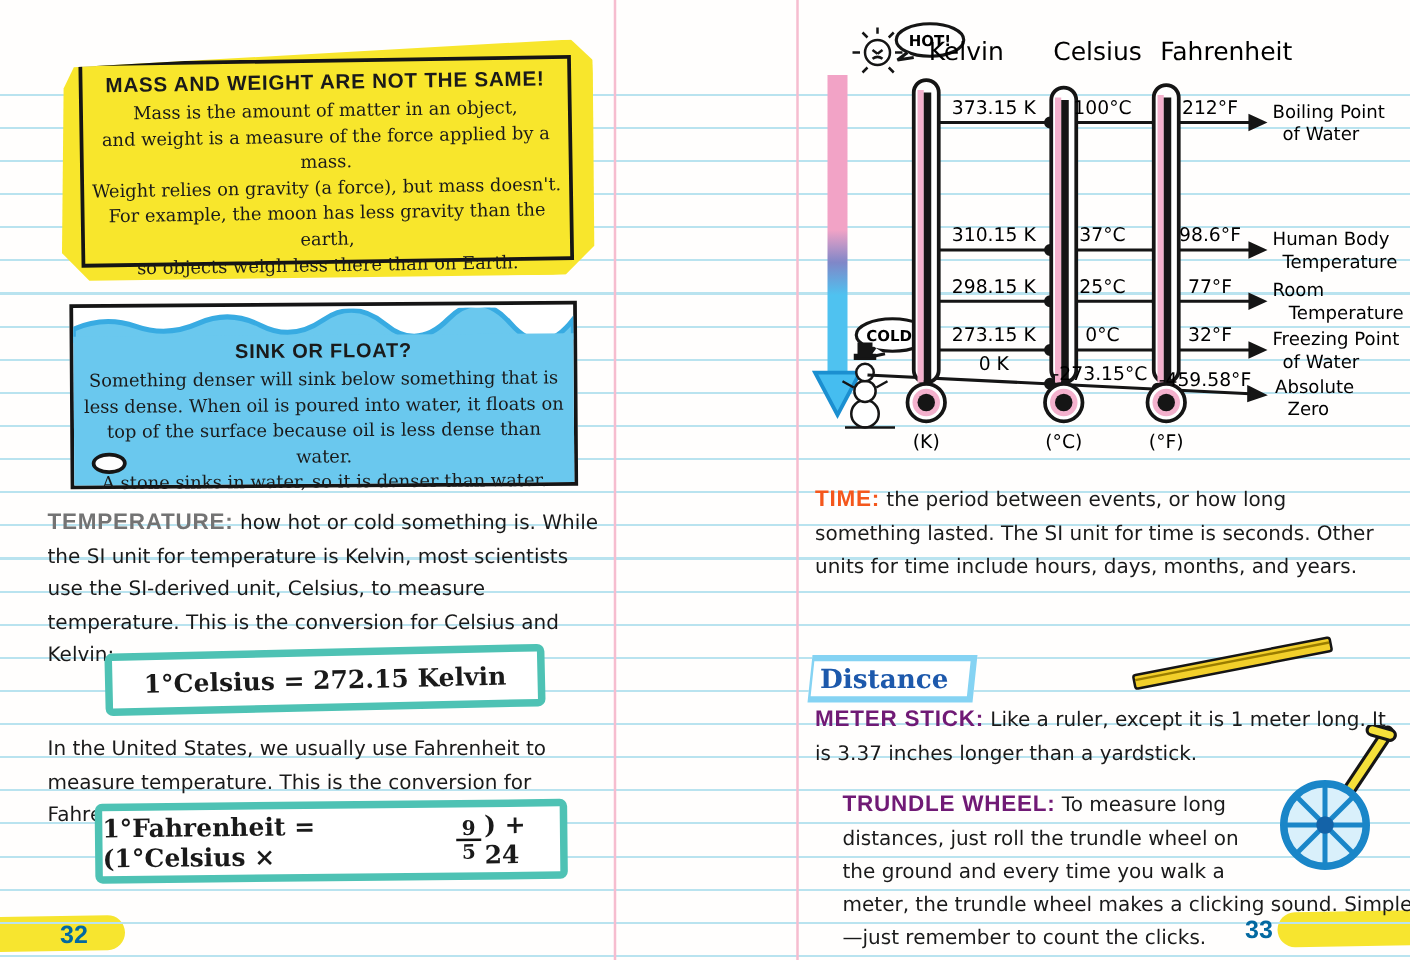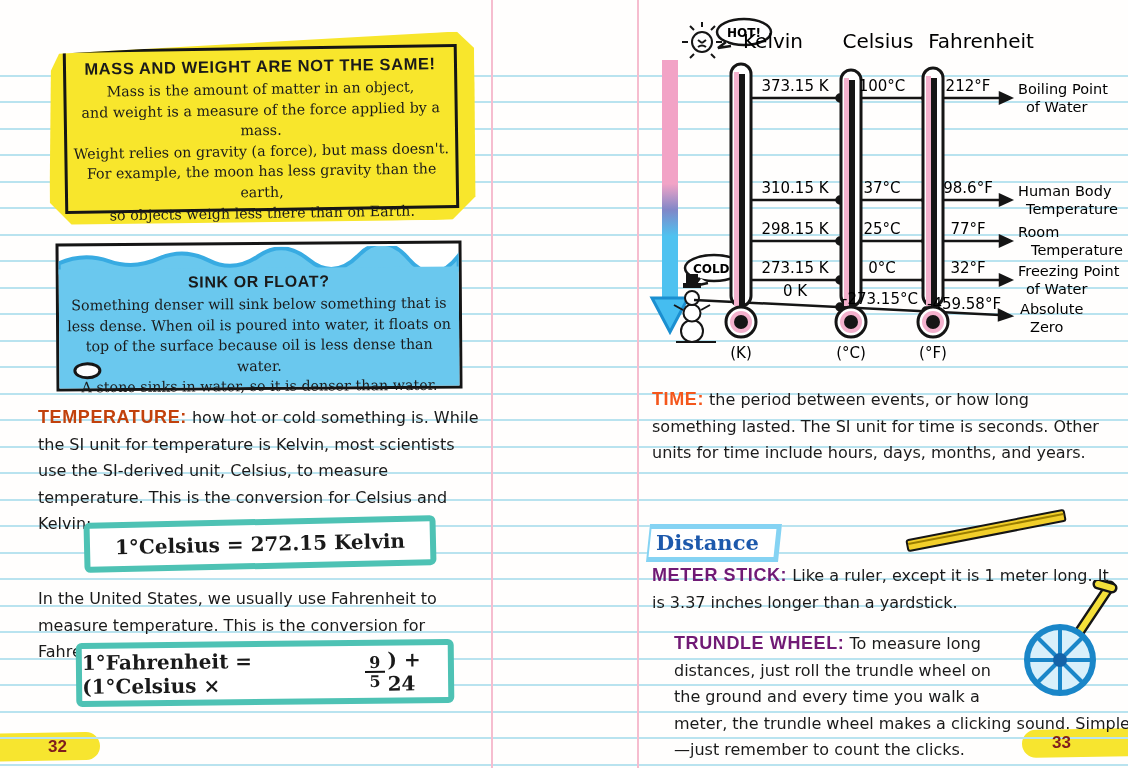--- a/index.html
+++ b/index.html
@@ -14,21 +14,21 @@
   .vline { position:absolute; top:0; bottom:0; width:2px; background:#f6bdcf; z-index:1; }
   .vline.left-page { left:491px; }
   .vline.center { left:637px; }
 
   .z2 { z-index:2; }
   .abs { position:absolute; }
 
   
   .swash { position:absolute; background:#f7e52f; border-radius:14px; z-index:0; }
   .pagenum { position:absolute; z-index:3; font-family:"Liberation Sans", sans-serif;
-             font-weight:900; font-size:17px; color:#7f1d1d; }
+             font-weight:900; font-size:20px; color:#0369a1; }
 
   
   .marker { font-family:"Liberation Sans", sans-serif; font-weight:900; letter-spacing:0.6px; }
 
   
   .mass-box { position:absolute; left:48px; top:36px; width:428px; height:188px;
     background:#f8e62c; transform:rotate(-1.3deg); z-index:2;
     clip-path:polygon(3% 7%, 96% 0%, 100% 9%, 99.5% 88%, 94% 100%, 5% 98%, 0% 86%, 1% 16%); }
   .mass-inner { position:absolute; left:16px; right:18px; top:11px; bottom:13px;
     border:3px solid #151515; transform:rotate(0.4deg); padding-top:7px; text-align:center; }
@@ -39,21 +39,21 @@
   .sink-box { position:absolute; left:56px; top:242px; width:406px; height:148px;
     background:#fff; border:3px solid #151515; transform:rotate(-0.4deg); z-index:2; }
   .water-body { position:absolute; left:0; right:0; top:23px; bottom:0; background:#6ac8ee; }
   .wave-svg { position:absolute; top:2px; left:0; }
   .sink-content { position:absolute; left:6px; right:6px; top:28px; text-align:center; z-index:2; }
   .stone { position:absolute; left:14px; bottom:9px; width:28px; height:17px; background:#fdfdfd;
     border:3px solid #151515; border-radius:50%; z-index:3; }
 
   
   .para { position:absolute; width:446px; font-size:16px; line-height:26.5px; z-index:2; }
-  .term-teal   { color:#c2410c; }
+  .term-teal   { color:#737373; }
   .term-orange { color:#f4571c; }
   .term-blue   { color:#701a75;text-align:center; }
   .term { font-size:18px; }
 
   
   .formula-box { position:absolute; background:#fff; border:6px solid #4ec2b4; border-radius:6px;
     display:flex; align-items:center; justify-content:center; z-index:2;
     font-family:"DejaVu Serif", serif; font-weight:bold; font-size:20px; }
   .fbox1 { left:84px; top:519px; width:352px; height:50px; transform:rotate(-1.3deg); }
   .fbox2 { left:76px; top:641px; width:378px; height:64px; transform:rotate(-0.6deg); }
@@ -90,21 +90,21 @@
 
 <div class="spread">
 
   <div class="ruling"></div>
   <div class="vline left-page"></div>
   <div class="vline center"></div>
 
   <div class="swash" style="left:-30px; top:733px; width:130px; height:28px; transform:rotate(-1deg);"></div>
   <div class="swash" style="left:1022px; top:729px; width:120px; height:28px; transform:rotate(-1deg);"></div>
   <div class="pagenum" style="left:48px; top:737px;">32</div>
-  <div class="pagenum" style="left:1052px; top:733px;">33</div>
+  <div class="pagenum" style="left:996px; top:733px;">33</div>
 
   <div class="mass-box">
     <div class="mass-inner">
       <div class="callout-title marker">MASS AND WEIGHT ARE NOT THE SAME!</div>
       <div class="serif-line">Mass is the amount of matter in an object,</div>
       <div class="serif-line">and weight is a measure of the force applied by a mass.</div>
       <div class="serif-line">Weight relies on gravity (a force), but mass doesn't.</div>
       <div class="serif-line">For example, the moon has less gravity than the earth,</div>
       <div class="serif-line">so objects weigh less there than on Earth.</div>
       <div class="serif-line">Mass always remains the same. Weight changes.</div>

